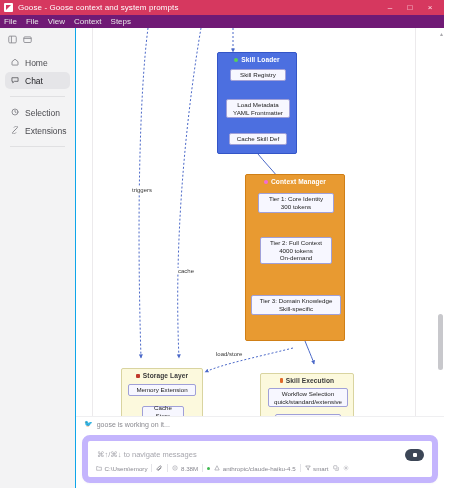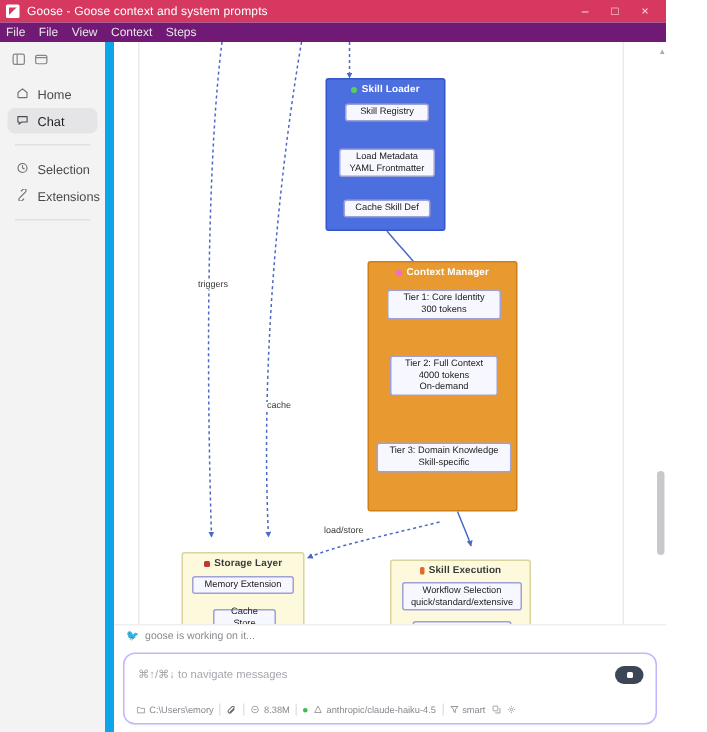--- a/index.html
+++ b/index.html
@@ -31,21 +31,21 @@
     height:13px; background:#701a75; display:flex; align-items:center;
     padding-left:4px; gap:9px; flex:0 0 13px;
   }
   .menu-item { color:#e6e6e6; font-size:8px; }
 
   
   .workspace { flex:1; display:flex; background:#ffffff; position:relative; overflow:hidden; }
 
   
   .sidebar {
-    width:76px; background:#f3f3f4; border-right:6px solid #0ea5e9;
+    width:76px; background:#f3f3f4; border-right:1px solid #0ea5e9;
     display:flex; flex-direction:column; padding-top:4px; flex:0 0 76px;
   }
   .sb-topicons { display:flex; gap:6px; padding:3px 8px 10px 8px; }
   .sb-topicons svg { display:block; }
   .sb-group { display:flex; flex-direction:column; gap:1px; padding:0 5px; }
   .sb-sep { height:1px; background:#e0e0e2; margin:7px 10px; }
   .sb-item {
     display:flex; align-items:center; gap:6px; height:17px;
     padding:0 6px; border-radius:5px; color:#4a4a4f; font-size:8.5px;
     white-space:nowrap;
@@ -99,21 +99,21 @@
   
   .statusbar {
     height:15px; display:flex; align-items:center; gap:4px;
     padding:0 8px; border-top:1px solid #efeff1; background:#ffffff;
     color:#8a8a90; font-size:7px; flex:0 0 15px;
   }
   .goose-glyph { font-size:7px; color:#6a6a72; }
 
   
   .composer {
-    margin:4px 6px 5px 6px; border:1px solid #c4b5fd; border-radius:8px;
+    margin:4px 6px 5px 6px; border:6px solid #c4b5fd; border-radius:8px;
     background:#ffffff; height:48px; position:relative; flex:0 0 48px;
     box-shadow:0 1px 2px rgba(0,0,0,.03);
   }
   .composer-input {
     position:absolute; left:9px; top:9px; right:46px; font-size:7.5px; color:#a6a6ad;
   }
   .stop-btn {
     position:absolute; right:8px; top:8px; width:19px; height:12px; border-radius:7px;
     background:#3c4656; display:flex; align-items:center; justify-content:center;
   }

